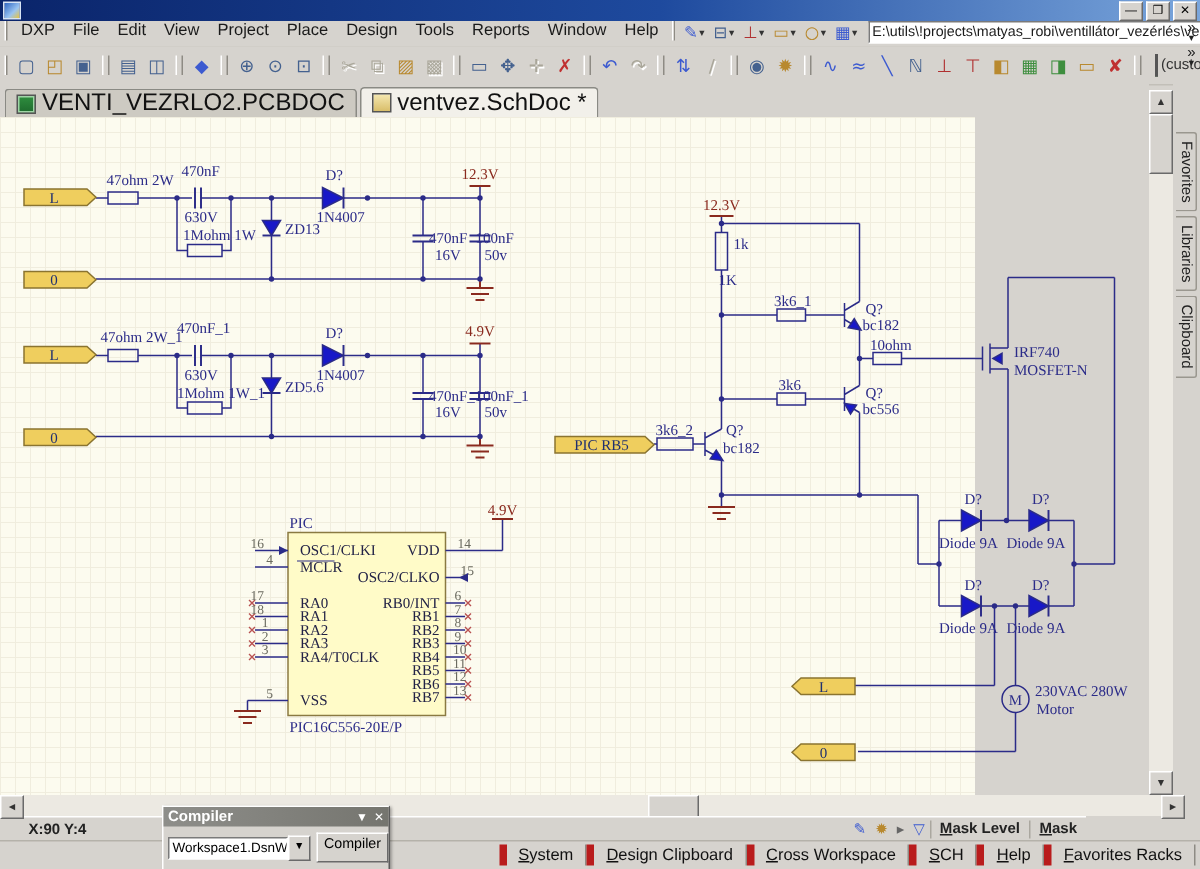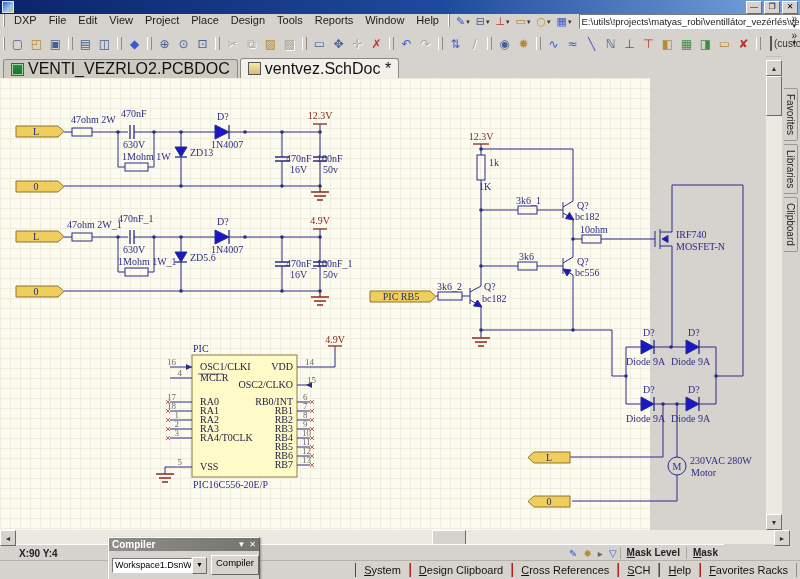--- a/index.html
+++ b/index.html
@@ -78,21 +78,21 @@
   
   #statusbar{left:16px;top:544px;width:708px;height:16px;background:#D6D3CE;border-top:1px solid #fff;
     display:flex;align-items:center;font-size:10px;color:#222;font-weight:bold;}
   #coords{padding-left:3px;}
   #status-right{margin-left:auto;display:flex;align-items:center;height:100%;}
   .sflat{padding:0 6px;border-left:1px solid #aaa79f;height:12px;line-height:12px;text-align:right;}
   .sflat::first-letter{text-decoration:underline;}
   .sicon{font-family:"DejaVu Sans",sans-serif;font-size:10px;padding:0 3px;}
   #panelbar{left:0;top:560px;width:800px;height:19px;background:#D6D3CE;border-top:1px solid #b5b2aa;
     display:flex;align-items:center;justify-content:flex-end;font-size:11px;color:#111;padding-right:3px;box-sizing:border-box;}
-  .pbtn{padding:1px 8px;border-left:1px solid #b91c1c;border-right:1px solid #8e8b84;white-space:nowrap;}
+  .pbtn{padding:1px 8px;border-left:5px solid #b91c1c;border-right:1px solid #8e8b84;white-space:nowrap;}
   .pbtn::first-letter{text-decoration:underline;}
   
   #projects{left:108px;top:537px;width:150px;height:42px;background:#D6D3CE;
     border:1px solid;border-color:#fff #5a5a5a #5a5a5a #fff;box-shadow:1px 1px 2px rgba(0,0,0,.35);z-index:50;}
   #projects-title{height:13px;background:linear-gradient(90deg,#8E8E8A,#75756F);color:#fff;
     font-size:10px;font-weight:bold;display:flex;align-items:center;padding:0 3px;}
   #projects-title .pt-btns{margin-left:auto;display:flex;gap:4px;font-size:8px;font-weight:normal;}
   #projects-body{display:flex;align-items:center;padding:4px 3px;}
   #workspace-combo{display:flex;align-items:center;}
   #workspace-value{width:74px;height:13px;background:#fff;border:1px solid;
@@ -484,21 +484,21 @@
     <span class="sicon" style="color:#B8892F;">✹</span>
     <span class="sicon" style="color:#666;">▸</span>
     <span class="sicon" style="color:#3C5AD0;">▽</span>
     <span class="sflat">Mask Level</span>
     <span class="sflat">Mask</span>
   </span>
 </div>
 <div id="panelbar" class="abs">
     <span class="pbtn">System</span>
     <span class="pbtn">Design Clipboard</span>
-    <span class="pbtn">Cross References</span>
+    <span class="pbtn">Cross Workspace</span>
     <span class="pbtn">SCH</span>
     <span class="pbtn">Help</span>
     <span class="pbtn">Favorites Racks</span>
   </div>
 
 <div id="projects" class="abs">
   <div id="projects-title">
     <span>Compiler</span>
     <span class="pt-btns">
       <span>▼</span>

